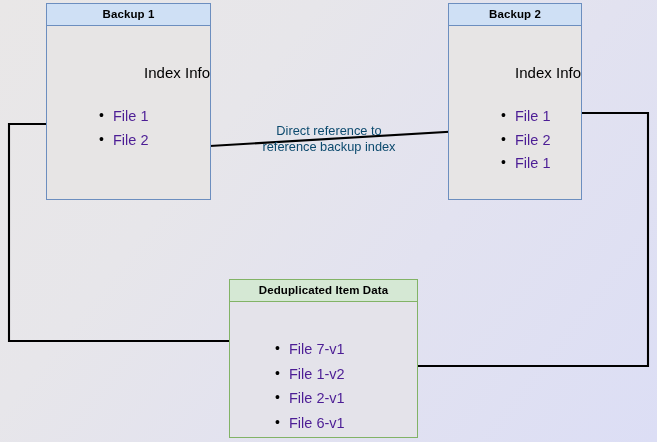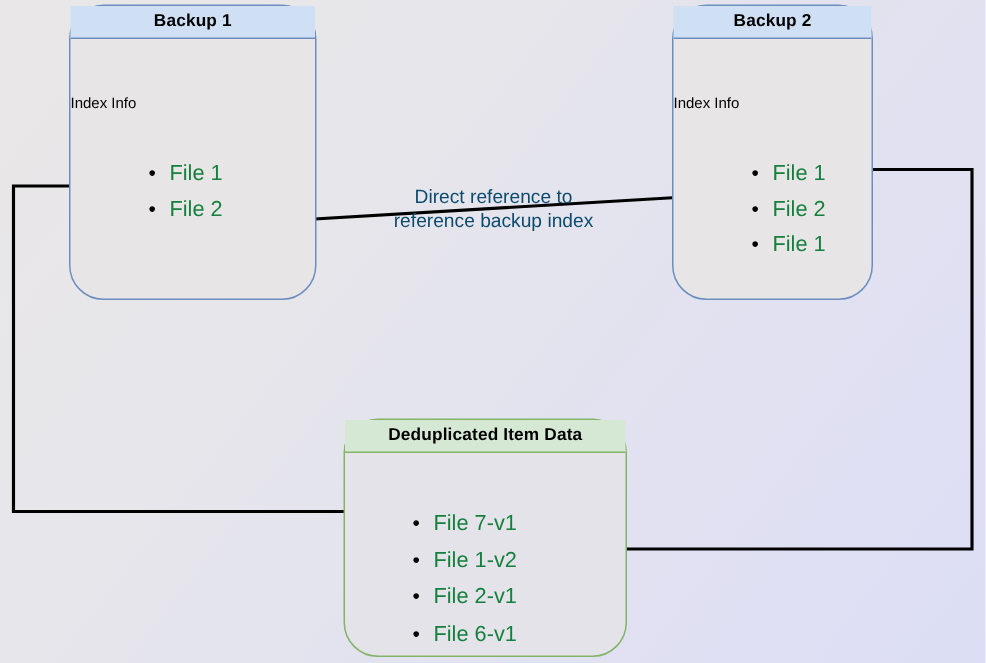--- a/index.html
+++ b/index.html
@@ -26,21 +26,20 @@
     left: 0; top: 0;
     width: 657px;
     height: 442px;
     pointer-events: none;
   }
 
   
   .node {
     position: absolute;
     box-sizing: border-box;
-    border-radius: 23px;
   }
   .node-blue {
     border: 1.6px solid #6c8ebf;
     background: #e7e5e5;
   }
   .node-blue .node-header {
     background: #cfe0f5;
     border-bottom: 1.6px solid #6c8ebf;
     color: #000;
   }
@@ -63,38 +62,38 @@
   }
   .node-body {
     position: relative;
     height: calc(100% - 22px);
   }
 
   .index-label {
     position: absolute;
     left: 0;
     right: 0;
-    text-align: left;
-    font-size: 10px;
+    text-align: right;
+    font-size: 15px;
     color: #000;
   }
   #backup1 .index-label { top: 38px; }
   #backup2 .index-label { top: 38px; }
 
   ul.file-list {
     position: absolute;
     margin: 0;
     padding: 0;
     list-style: none;
   }
   ul.file-list li {
     position: relative;
     font-size: 14.5px;
     line-height: 1;
-    color: #15803d;
+    color: #4c1d95;
     white-space: nowrap;
     padding-left: 14px;
   }
   ul.file-list li::before {
     content: "\2022";
     position: absolute;
     left: 0;
     top: -1px;
     font-size: 14px;
     color: #000;

